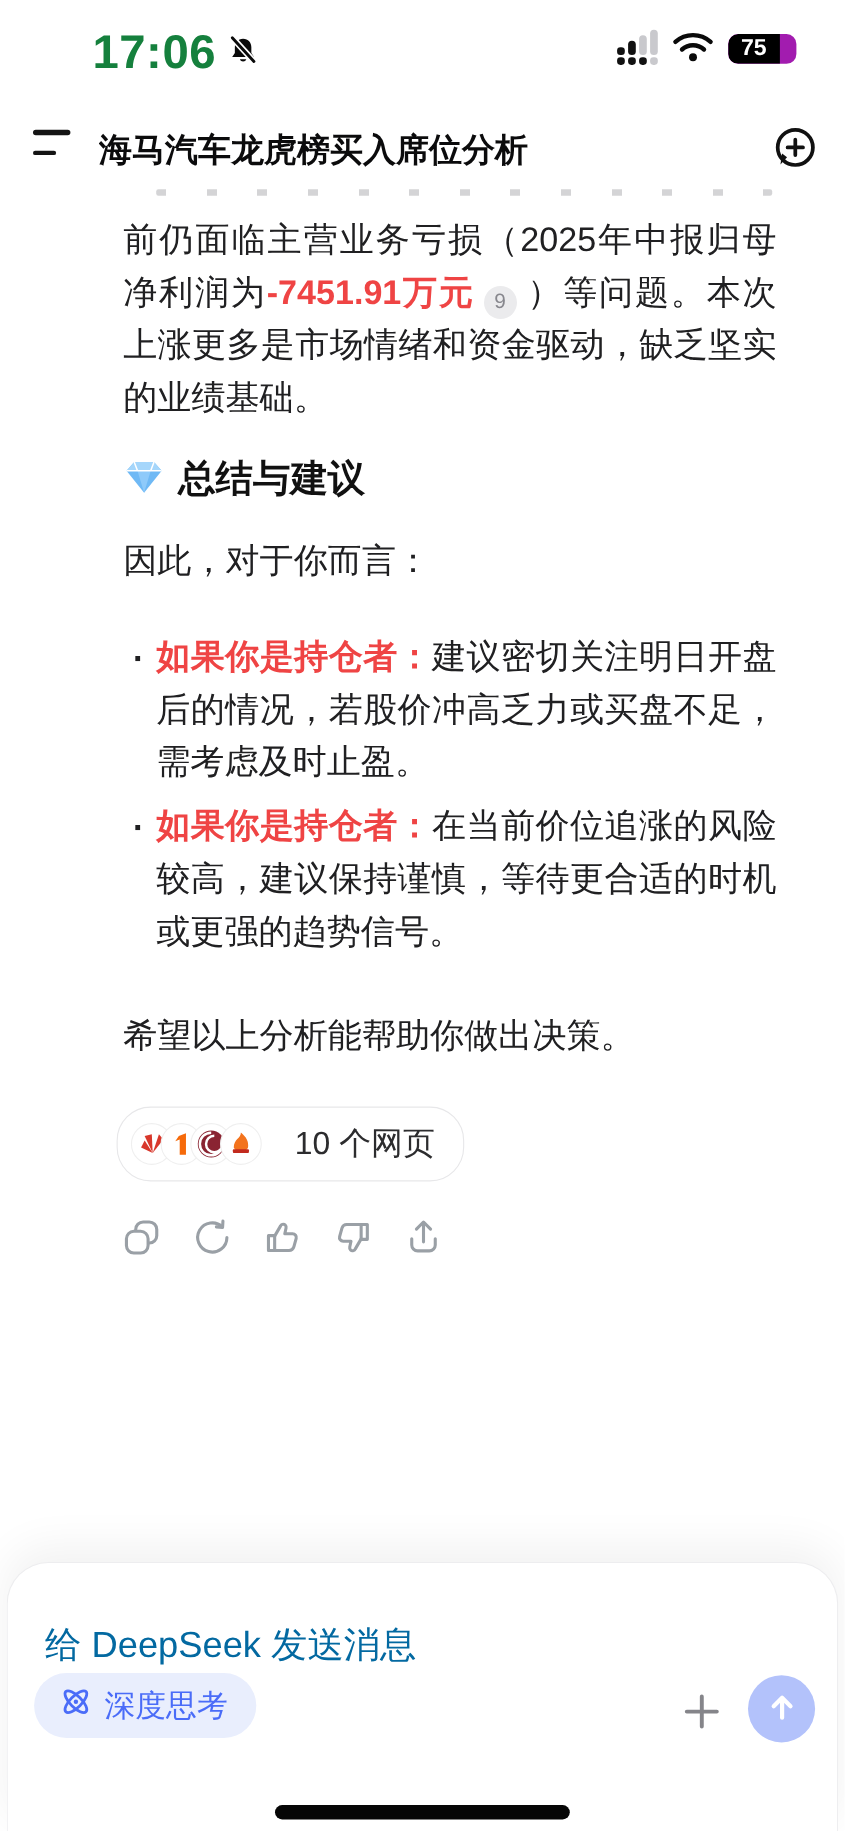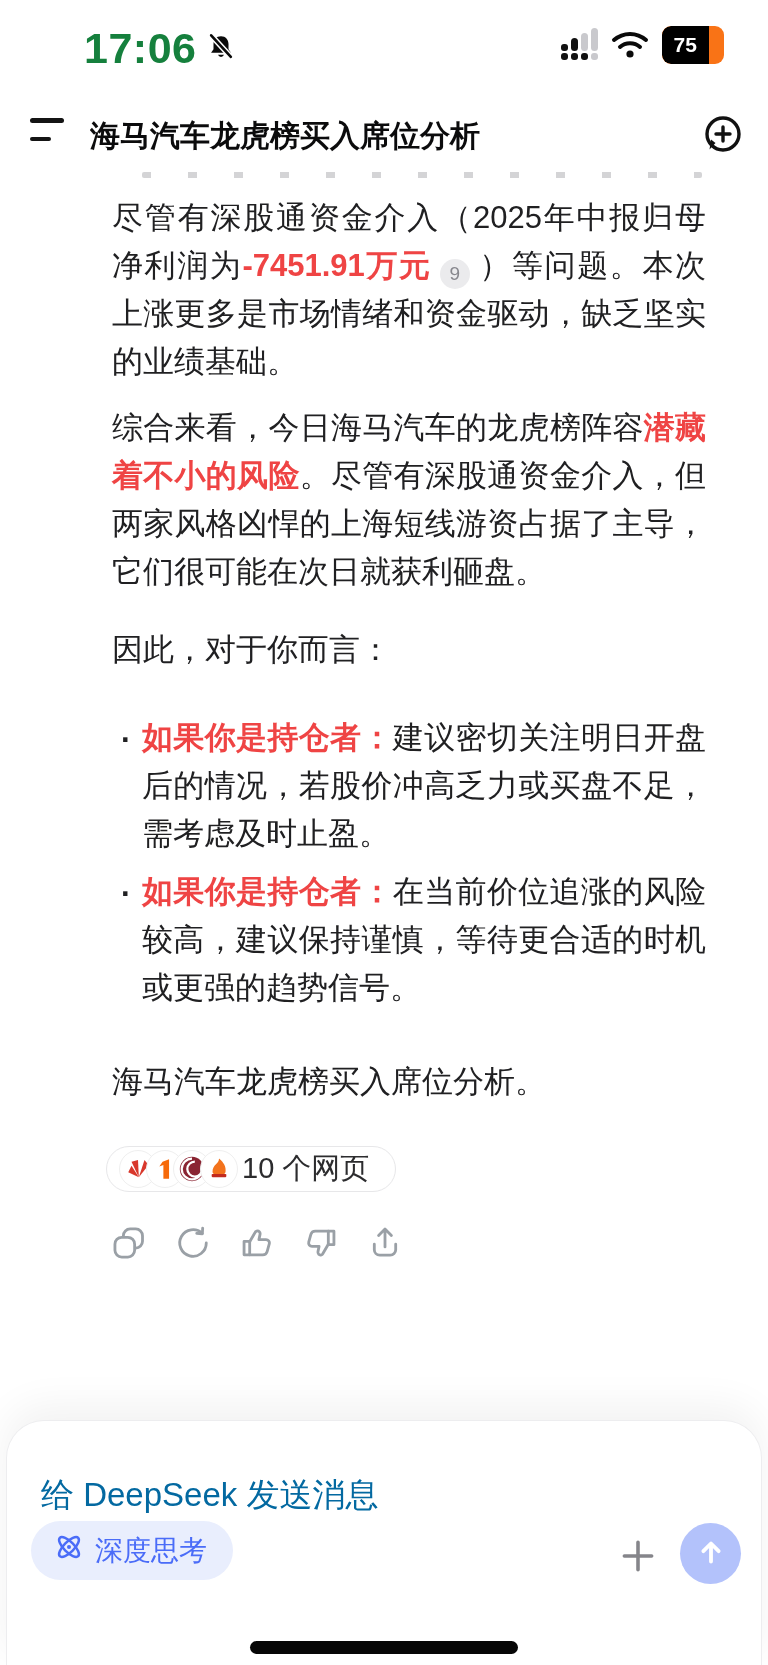--- a/index.html
+++ b/index.html
@@ -13,21 +13,21 @@
   
   .status-bar{position:absolute;top:24px;left:0;right:0;height:46px;}
   .status-left{position:absolute;left:84px;top:0;display:flex;align-items:center;gap:10px;}
   .time{font-size:43px;font-weight:700;color:#15803d;letter-spacing:.5px;}
   .status-right{position:absolute;right:48px;top:2px;display:flex;align-items:center;gap:12px;}
   .signal{display:flex;align-items:flex-end;gap:3px;height:30px;}
   .sig-col{display:flex;flex-direction:column;justify-content:flex-end;gap:2px;}
   .dot{width:7px;height:7px;border-radius:3px;background:#111;}
   .pill-b{width:7px;border-radius:3.5px;background:#111;}
   .gray{background:#c9c9cd !important;}
-  .battery{position:relative;width:62px;height:38px;border-radius:9px;background:#f97316;overflow:hidden;}
+  .battery{position:relative;width:62px;height:27px;border-radius:9px;background:#a21caf;overflow:hidden;}
   .battery .fill{position:absolute;left:0;top:0;bottom:0;width:75%;background:#000;border-radius:9px 0 0 9px;
     display:flex;align-items:center;justify-content:center;}
   .battery .pct{color:#fff;font-size:21px;font-weight:700;letter-spacing:0;}
   .batt-nub{width:5px;height:12px;background:#c9c9cd;border-radius:0 3px 3px 0;margin-left:-9px;}
   
   .header{position:absolute;top:104px;left:0;right:0;height:64px;}
   .menu-btn{position:absolute;left:30px;top:14px;width:40px;height:30px;cursor:pointer;}
   .menu-btn .bar1{width:34px;height:4.5px;border-radius:3px;background:#141414;}
   .menu-btn .bar2{width:21px;height:4.5px;border-radius:3px;background:#141414;margin-top:14px;}
   .header-title{position:absolute;left:90px;right:90px;top:12px;
@@ -41,22 +41,22 @@
   .body-p b,.body-li b{font-weight:700;color:#ef4444;}
   .cite-badge{display:inline-flex;align-items:center;justify-content:center;width:30px;height:30px;
     border-radius:50%;background:#ebebed;color:#87878d;font-size:19px;margin:0 8px;vertical-align:-4px;cursor:pointer;}
   .section-h{display:flex;align-items:center;gap:12px;margin:26px 0 28px 0;}
   .section-h .txt{font-size:34px;font-weight:700;color:#111;}
   .p-space{margin-bottom:30px;}
   .blist{list-style:none;margin:42px 0 44px 0;padding:0 0 0 30px;}
   .body-li{position:relative;font-size:31px;line-height:48px;text-align:justify;margin:0 0 10px 0;color:#202022;font-family:Liberation Mono, monospace;}
   .body-li::before{content:"·";position:absolute;left:-26px;top:0;font-weight:700;color:#202022;}
   
-  .sources-pill{display:inline-flex;align-items:center;margin:14px 0 0 -6px;height:46px;border:1.5px solid #e7e7e9;
-    border-radius:31px;background:#fff;padding:0 26px 0 12px;cursor:pointer;gap:4px;}
+  .sources-pill{display:inline-flex;align-items:center;margin:14px 0 0 -6px;height:68px;border:1.5px solid #e7e7e9;
+    border-radius:31px;background:#fff;padding:0 26px 0 12px;cursor:pointer;gap:30px;}
   .favs{display:flex;align-items:center;}
   .fav{width:38px;height:38px;border-radius:50%;background:#fff;border:1px solid #efefef;
     display:flex;align-items:center;justify-content:center;overflow:hidden;}
   .fav + .fav{margin-left:-11px;}
   .sources-label{font-size:29px;color:#2c2c2e;}
   
   .actions{display:flex;align-items:center;gap:26px;margin:32px 0 0 -2px;}
   .act-btn{width:38px;height:38px;display:flex;align-items:center;justify-content:center;cursor:pointer;background:none;border:none;padding:0;}
   .act-btn svg{stroke:#9aa0a6;fill:none;stroke-width:2.5;stroke-linecap:round;stroke-linejoin:round;}
   
@@ -139,33 +139,43 @@
         <circle cx="27" cy="24" r="16" stroke="#111" stroke-width="3.4" fill="none"></circle>
         <path d="M13.5 39.5 L19.5 33 L15 29.5 Z" fill="#111"></path>
         <path d="M27 17v14 M20 24h14" stroke="#111" stroke-width="3.4" stroke-linecap="round"></path>
       </svg>
     </div>
   </div>
 
   <div class="content">
     <div class="remnant"></div>
 
-    <p class="body-p"><span>尽管有深股通资金介入（2025年中报归母净利润为</span><b>-7451.91万元</b><span class="cite-badge">9</span><span>）等问题。本次上涨更多是市场情绪和资金驱动，缺乏坚实的业绩基础。</span></p>
-
-
-    <p class="body-p p-space"><span>综合来看，今日海马汽车的龙虎榜阵容</span><b>潜藏着不小的风险</b><span>。尽管有深股通资金介入，但两家风格凶悍的上海短线游资占据了主导，它们很可能在次日就获利砸盘。</span></p>
+    <p class="body-p"><span>前仍面临主营业务亏损（2025年中报归母净利润为</span><b>-7451.91万元</b><span class="cite-badge">9</span><span>）等问题。本次上涨更多是市场情绪和资金驱动，缺乏坚实的业绩基础。</span></p>
+
+    <div class="section-h">
+      <span>
+        <svg width="38" height="38" viewBox="0 0 38 38">
+          <polygon points="10,6 28,6 35,14 19,34 3,14" fill="#6fb9f5"></polygon>
+          <polygon points="10,6 28,6 35,14 3,14" fill="#a5d6fb"></polygon>
+          <polygon points="13,14 25,14 19,34" fill="#8ecafa"></polygon>
+          <path d="M10 6 L13 14 M28 6 L25 14 M3 14 h32" stroke="#fff" stroke-width="1.4" fill="none"></path>
+        </svg>
+      </span>
+      <span class="txt">总结与建议</span>
+    </div>
+
 
     <p class="body-p p-space">因此，对于你而言：</p>
 
     <ul class="blist">
       <li class="body-li"><b>如果你是持仓者：</b><span>建议密切关注明日开盘后的情况，若股价冲高乏力或买盘不足，需考虑及时止盈。</span></li>
       <li class="body-li"><b>如果你是持仓者：</b><span>在当前价位追涨的风险较高，建议保持谨慎，等待更合适的时机或更强的趋势信号。</span></li>
     </ul>
 
-    <p class="body-p" style="margin-bottom:26px;">海马汽车龙虎榜买入席位分析。</p>
+    <p class="body-p" style="margin-bottom:26px;">希望以上分析能帮助你做出决策。</p>
 
     <button class="sources-pill">
       <span class="favs">
         <span class="fav">
           <svg width="26" height="26" viewBox="0 0 32 32">
             <g fill="#d8372b">
               <path d="M17 26 L4 20 L8 12 Z"></path>
               <path d="M17 26 L8 7 L16 5 Z"></path>
               <path d="M17 26 L24 5 L29 11 Z"></path>
             </g>

